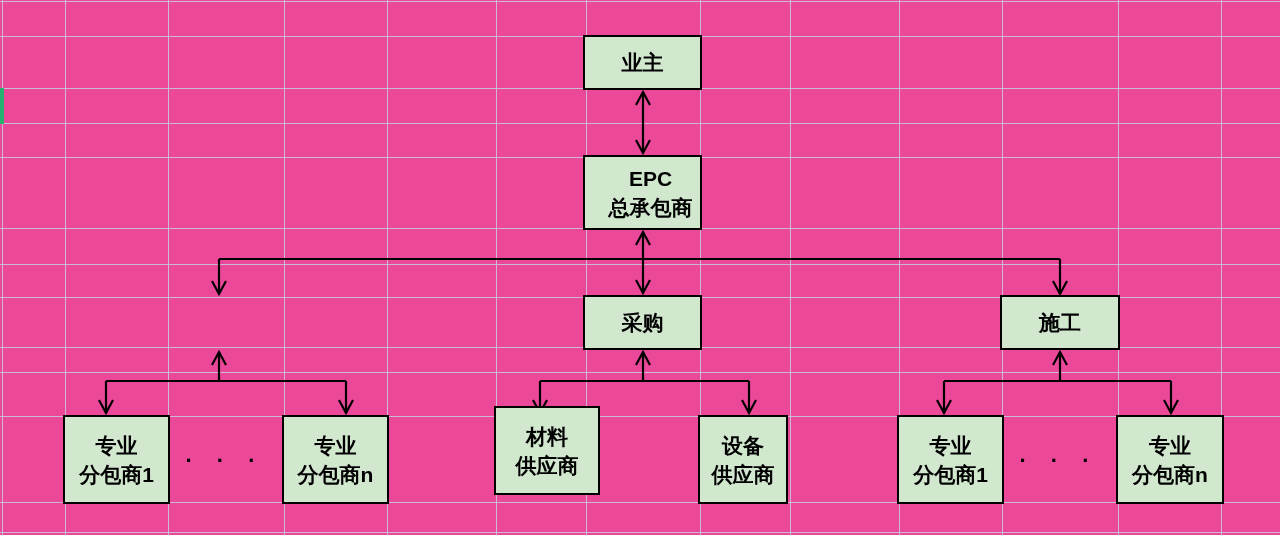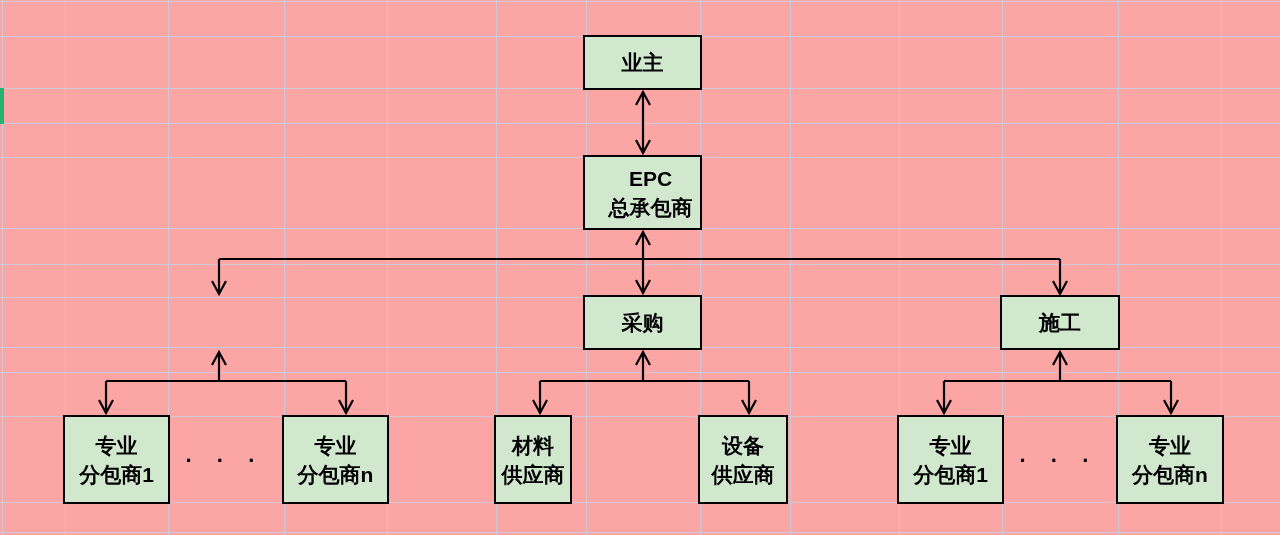--- a/index.html
+++ b/index.html
@@ -1,19 +1,19 @@
 <!DOCTYPE html>
 <html><head>
 <meta charset="utf-8">
 <style>
   html,body{margin:0;padding:0;}
   body{font-family:"Liberation Sans","DejaVu Sans",sans-serif;}
   .sheet{
     position:relative;width:1280px;height:535px;
-    background:#fca5a5;overflow:hidden;
+    background:#ec4899;overflow:hidden;
   }
   .gl{position:absolute;background:#c6cee0;opacity:.85;}
   .gl.v{top:0;width:1px;height:535px;}
   .gl.h{left:0;height:1px;width:1280px;}
   .connectors{position:absolute;left:0;top:0;z-index:2;}
   .node{
     position:absolute;z-index:3;box-sizing:border-box;
     border:2.5px solid #000;background:#d1e7ce;
     display:flex;align-items:center;justify-content:center;
     text-align:center;font-weight:700;color:#000;
@@ -115,21 +115,21 @@
   <div class="node" style="left:583px;top:295px;width:119px;height:55px;">采购</div>
 
   <div class="node" style="left:63px;top:415px;width:107px;height:89px;">专业
 分包商1</div>
 
   <div class="ellipsis" style="left:180px;top:448px;width:90px;">· · ·</div>
 
   <div class="node" style="left:282px;top:415px;width:107px;height:89px;">专业
 分包商n</div>
 
-  <div class="node" style="left:494px;top:415px;width:78px;height:89px;">材料
+  <div class="node" style="left:494px;top:406px;width:106px;height:89px;">材料
 供应商</div>
 
   <div class="node" style="left:698px;top:415px;width:90px;height:89px;">设备
 供应商</div>
 
   <div class="node" style="left:897px;top:415px;width:107px;height:89px;">专业
 分包商1</div>
 
   <div class="ellipsis" style="left:1014px;top:448px;width:90px;">· · ·</div>
 

